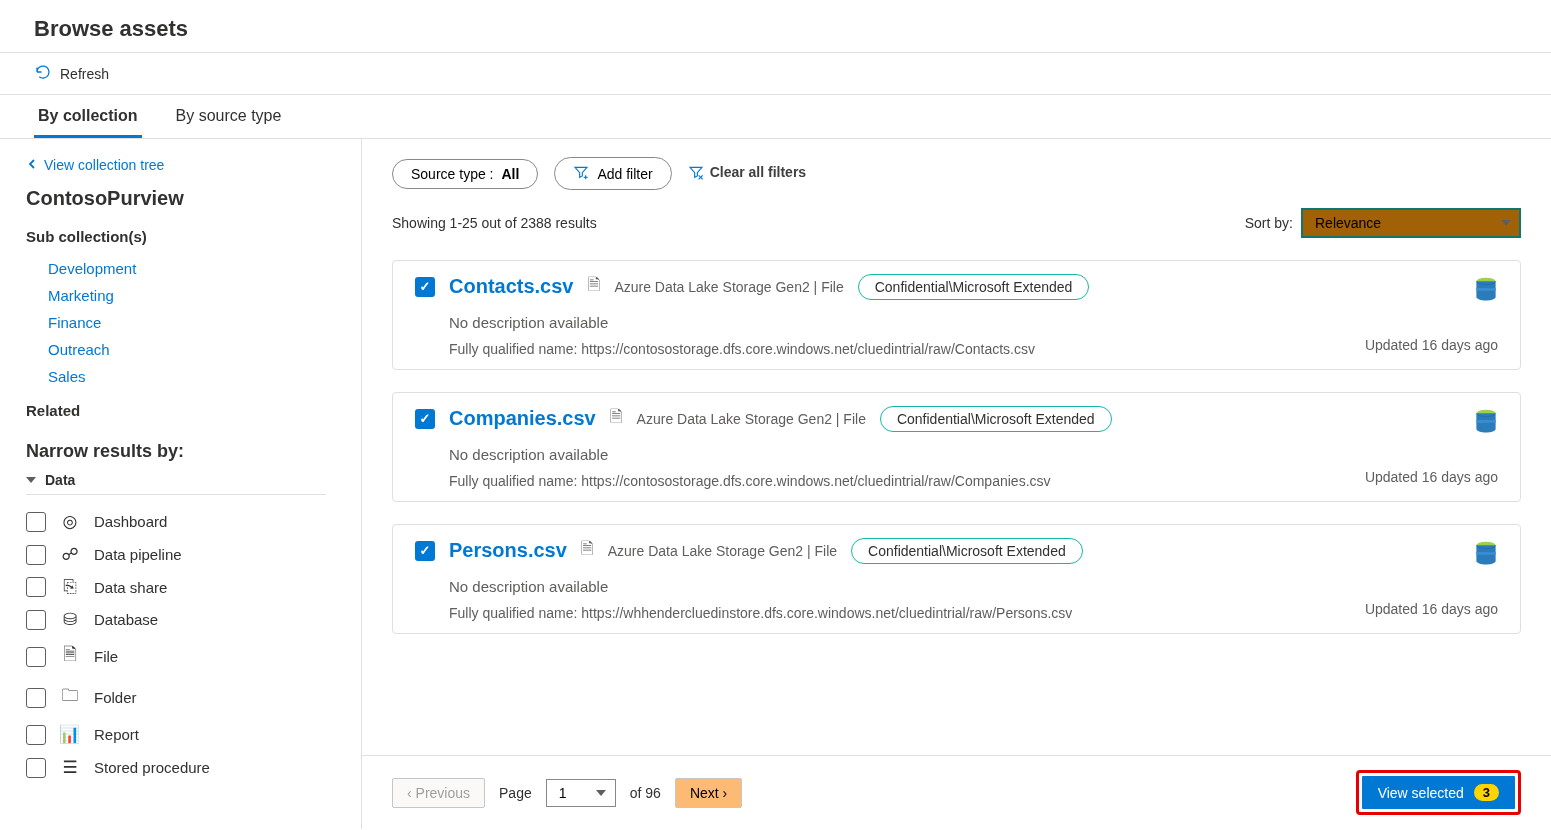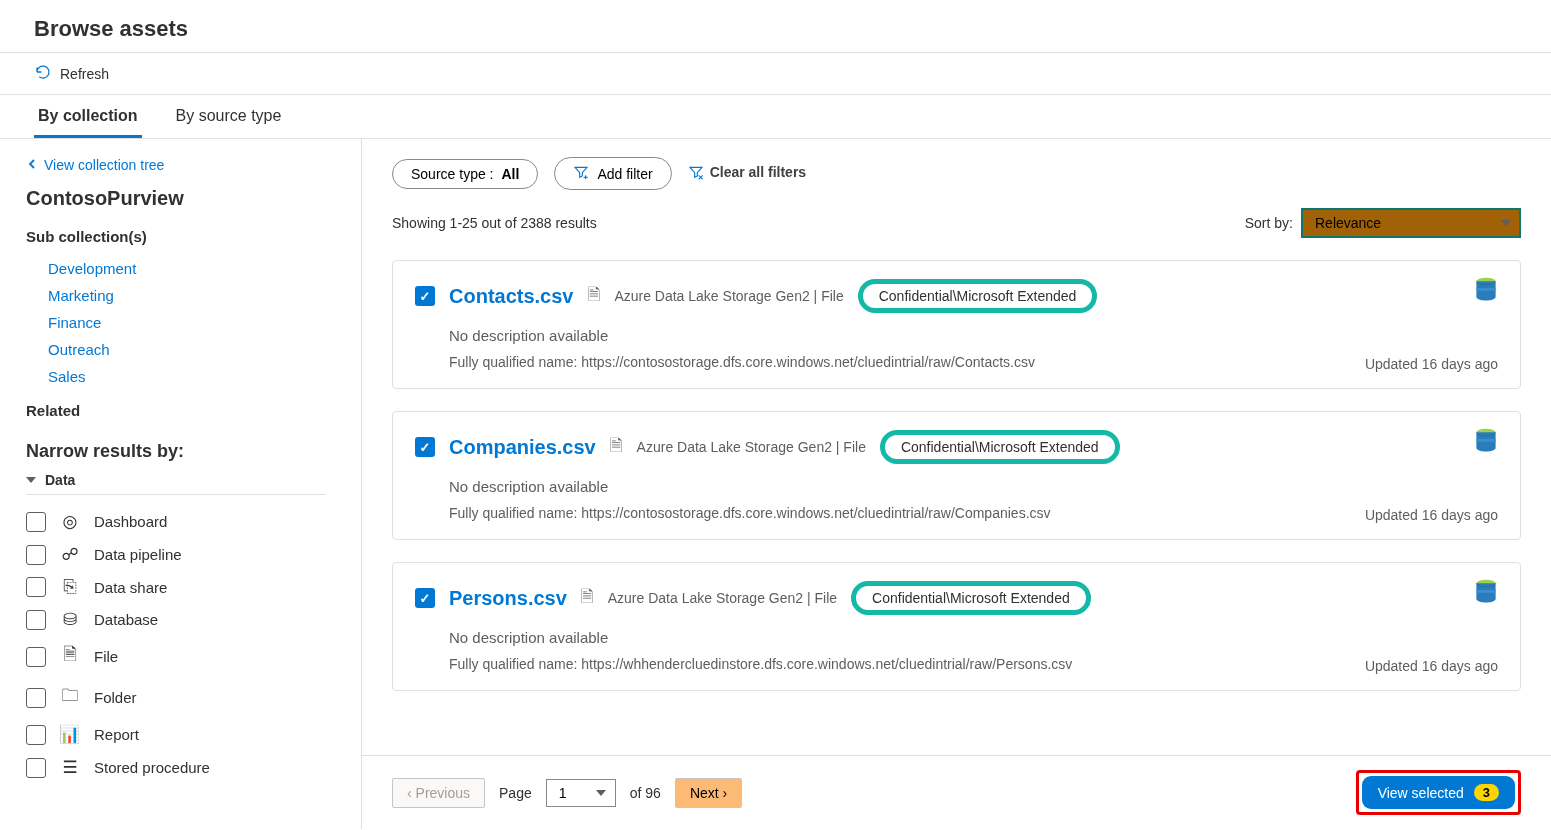--- a/index.html
+++ b/index.html
@@ -33,40 +33,40 @@
 .filters-row { display:flex; gap:16px; align-items:center; margin-bottom:18px; }
 .pill { border:1px solid #8a8886; border-radius:20px; padding:6px 18px; font-size:14px; background:#fff; cursor:pointer; display:flex; align-items:center; gap:8px; }
 .pill .bold { font-weight:700; }
 .link-btn { color:#404040; background:none; border:none; font-size:14px; cursor:pointer; display:flex; gap:6px;font-weight:bold; }
 .funnel svg { width:16px; height:16px; stroke:#0078d4; fill:none; stroke-width:1.7; }
 .result-meta { display:flex; justify-content:space-between; align-items:center; margin-bottom:16px; }
 .sort-row { display:flex; align-items:center; gap:8px; }
 .sort-select { border:2px solid #0f766e; padding:5px 30px 5px 12px; font-size:14px; min-width:220px; appearance:none; background:#a16207; position:relative; }
 .sort-wrapper { position:relative; }
 .sort-wrapper::after { content:""; position:absolute; right:10px; top:50%; width:0; height:0; border-left:5px solid transparent; border-right:5px solid transparent; border-top:6px solid #605e5c; transform:translateY(-50%); pointer-events:none; }
-.card { border:1px solid #e1dfdd; border-radius:4px; padding:18px 22px; margin-bottom:20px; position:relative;margin-top:22px; }
+.card { border:1px solid #e1dfdd; border-radius:4px; padding:12px 22px; margin-bottom:20px; position:relative;margin-top:22px; }
 .card-head { display:flex; align-items:center; gap:14px; flex-wrap:wrap; }
 .checkbox-checked { width:20px; height:20px; background:#0078d4; border-radius:3px; display:flex; align-items:center; justify-content:center; cursor:pointer; }
 .checkbox-checked::after { content:"✓"; color:#fff; font-size:13px; font-weight:bold; }
 .asset-name { color:#0078d4; font-size:20px; font-weight:600; cursor:pointer; }
 .file-glyph { font-size:16px; color:#605e5c; }
 .meta-text { color:#605e5c; font-size:14px; }
-.tag-pill { border:5px solid #14b8a6; border-radius:20px; padding:4px 16px; font-size:14px; }
+.tag-pill { border:1px solid #14b8a6; border-radius:20px; padding:4px 16px; font-size:14px; }
 .store-icon { position:absolute; right:20px; top:14px; }
 .store-icon svg { width:28px; height:28px; }
 .card-body { margin-left:34px; margin-top:14px; }
 .nodesc { color:#605e5c; font-size:15px; margin-bottom:10px; }
 .fqn { color:#605e5c; font-size:14px; }
 .updated { position:absolute; right:22px; bottom:16px; color:#605e5c; font-size:14px; }
 .pager { border-top:1px solid #e1dfdd; padding:14px 30px; display:flex; align-items:center; gap:14px; }
 .pg-btn { border:1px solid #c8c6c4; background:#fdba74; padding:6px 14px; border-radius:2px; font-size:14px; cursor:pointer; }
 .pg-btn.disabled { color:#a19f9d; cursor:default; background:#faf9f8; }
 .page-select { border:1px solid #8a8886; padding:5px 30px 5px 12px; font-size:14px; appearance:none; background:#fff; width:70px; }
 .spacer { flex:1; }
-.view-selected { background:#0078d4; color:#fff; border:none; padding:8px 16px; border-radius:9px; font-size:14px; display:flex; align-items:center; gap:10px; cursor:pointer; }
+.view-selected { background:#0078d4; color:#fff; border:none; padding:8px 16px; border-radius:1px; font-size:14px; display:flex; align-items:center; gap:10px; cursor:pointer; }
 .vs-badge { background:#ffd500; color:#000; border-radius:12px; padding:1px 9px; font-size:13px; font-weight:600; }
 .vs-highlight { border:3px solid #e60000; border-radius:4px; padding:3px; }
 </style>
 </head>
 <body>
 
 <div class="page-title">Browse assets</div>
 
 <div class="toolbar">
   <button class="refresh-btn">

